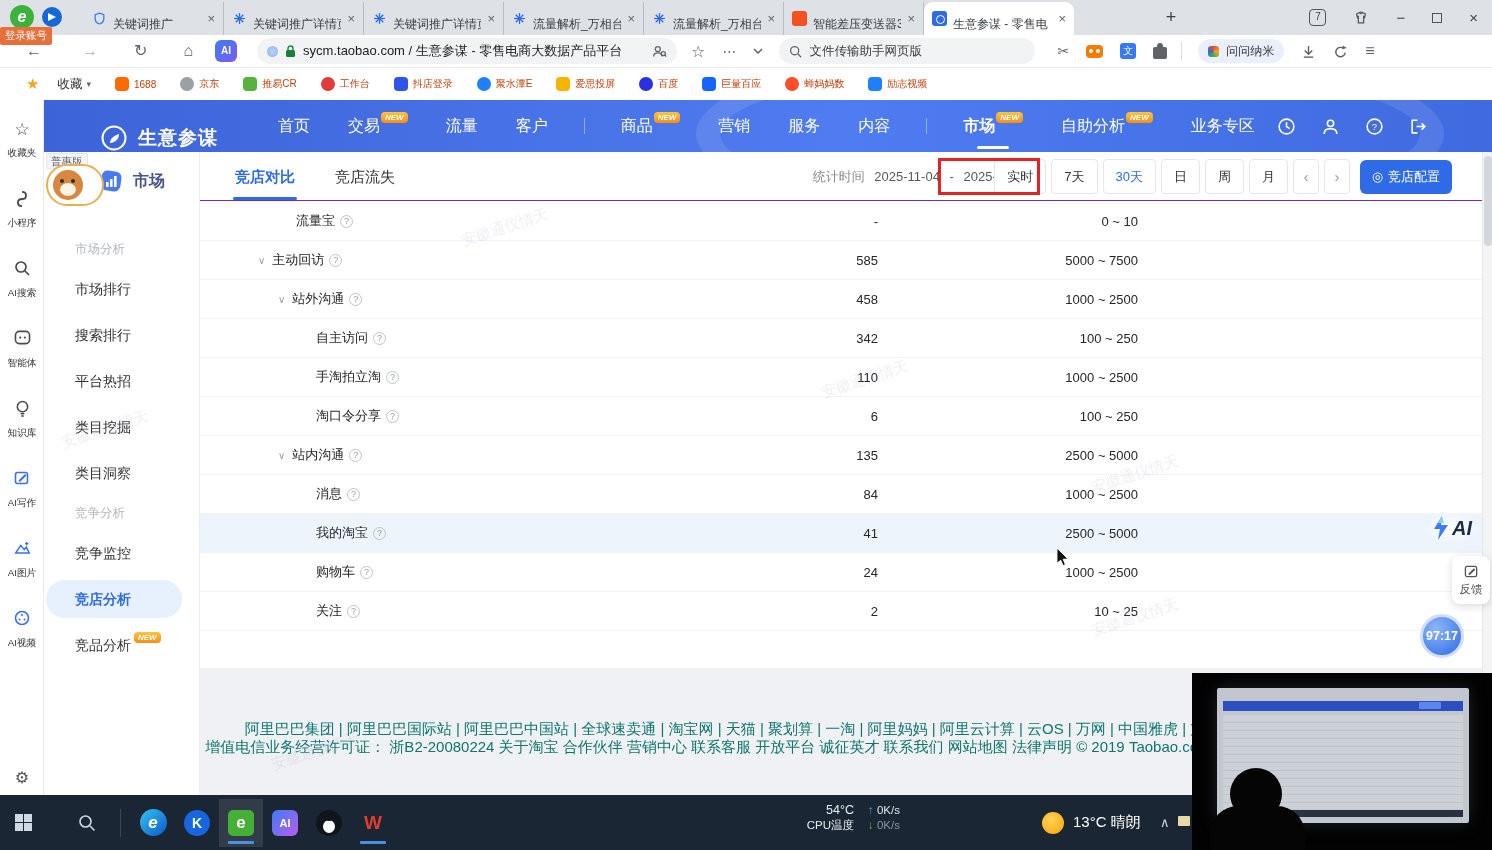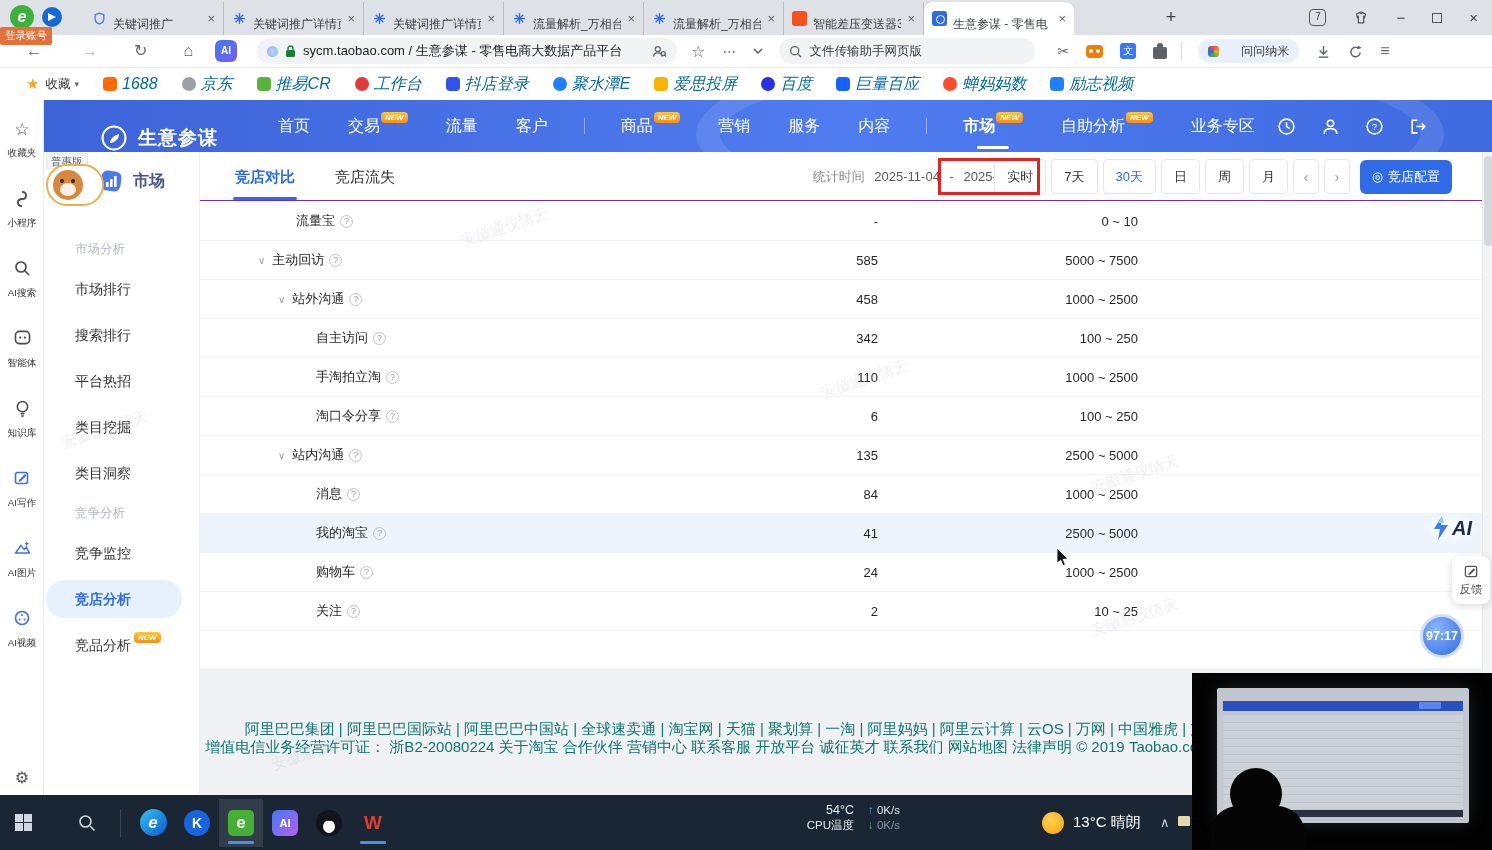--- a/index.html
+++ b/index.html
@@ -40,32 +40,32 @@
   .url-text{flex:1;font-size:13px;color:#202124;white-space:nowrap;overflow:hidden;}
   .addr-sep{width:1px;height:18px;background:#dadce0;margin-left:14px;}
   .search-pill{margin-left:16px;width:256px;height:26px;background:#f1f3f4;border-radius:13px;display:flex;align-items:center;padding:0 10px;gap:7px;}
   .search-pill .s-text{font-size:12.5px;color:#3c4043;}
   .tool-ico{margin-left:17px;font-size:14px;color:#5f6368;display:flex;align-items:center;}
   .ctrl-chip{width:17px;height:13px;border-radius:4px;background:#f57c00;position:relative;}
   .ctrl-chip::after{content:"";position:absolute;left:3px;top:4px;width:4px;height:4px;border-radius:50%;background:#fff;box-shadow:7px 0 0 #fff;}
   .trans-chip{width:16px;height:16px;border-radius:3px;background:#3779f5;color:#fff;font-size:10px;text-align:center;line-height:16px;}
   .puzzle-chip{width:14px;height:12px;background:#5f6368;border-radius:2px;position:relative;margin-top:3px;}
   .puzzle-chip::after{content:"";position:absolute;left:4px;top:-4px;width:6px;height:6px;border-radius:50%;background:#5f6368;}
-  .nami-pill{margin-left:16px;height:24px;background:#e9f0fb;border-radius:12px;display:flex;align-items:center;gap:22px;padding:0 10px;}
+  .nami-pill{margin-left:16px;height:24px;background:#e9f0fb;border-radius:12px;display:flex;align-items:center;gap:7px;padding:0 10px;}
   .nami-ico{width:11px;height:11px;border-radius:3px;background:conic-gradient(#e84c3d,#f5a623,#46b240,#2e6be6,#e84c3d);}
   .nami-pill .n-text{font-size:12px;color:#333;}
 
   
   .bkbar{position:absolute;left:0;top:68px;width:1492px;height:32px;background:#fff;display:flex;align-items:center;padding-left:26px;}
   .bk-star{color:#f5a623;font-size:15px;}
-  .bk-menu-label{margin-left:6px;font-size:12.5px;color:#333;}
+  .bk-menu-label{margin-left:18px;font-size:12.5px;color:#333;}
   .bk-caret{margin-left:4px;font-size:9px;color:#666;}
   .bk-item{display:flex;align-items:center;gap:5px;margin-left:24px;}
   .bk-chip{width:14px;height:14px;border-radius:4px;}
-  .bk-label{font-size:16px;color:#0369a1;white-space:nowrap;font-style:italic;}
+  .bk-label{font-size:10px;color:#c2410c;white-space:nowrap;}
 
   
   .appheader{position:absolute;left:44px;top:100px;right:0;height:52px;
     background:linear-gradient(93deg,#3d63d8 0%,#4f7cf0 55%,#3f6ae0 100%);overflow:hidden;display:flex;align-items:flex-end;color:#fff;}
   .appheader::before{content:"";position:absolute;left:45%;top:-60px;width:700px;height:140px;border-radius:50%;
     border:24px solid rgba(255,255,255,0.10);pointer-events:none;}
   .ah-logo{display:flex;align-items:center;gap:10px;margin-left:56px;position:relative;z-index:2;}
   .ah-logo-text{font-size:19px;font-weight:bold;letter-spacing:1px;}
   .hnav{display:flex;align-items:center;margin-left:58px;position:relative;z-index:2;}
   .hnav-item{position:relative;height:52px;line-height:52px;font-size:16px;padding:0 2px;margin-right:34px;white-space:nowrap;}

